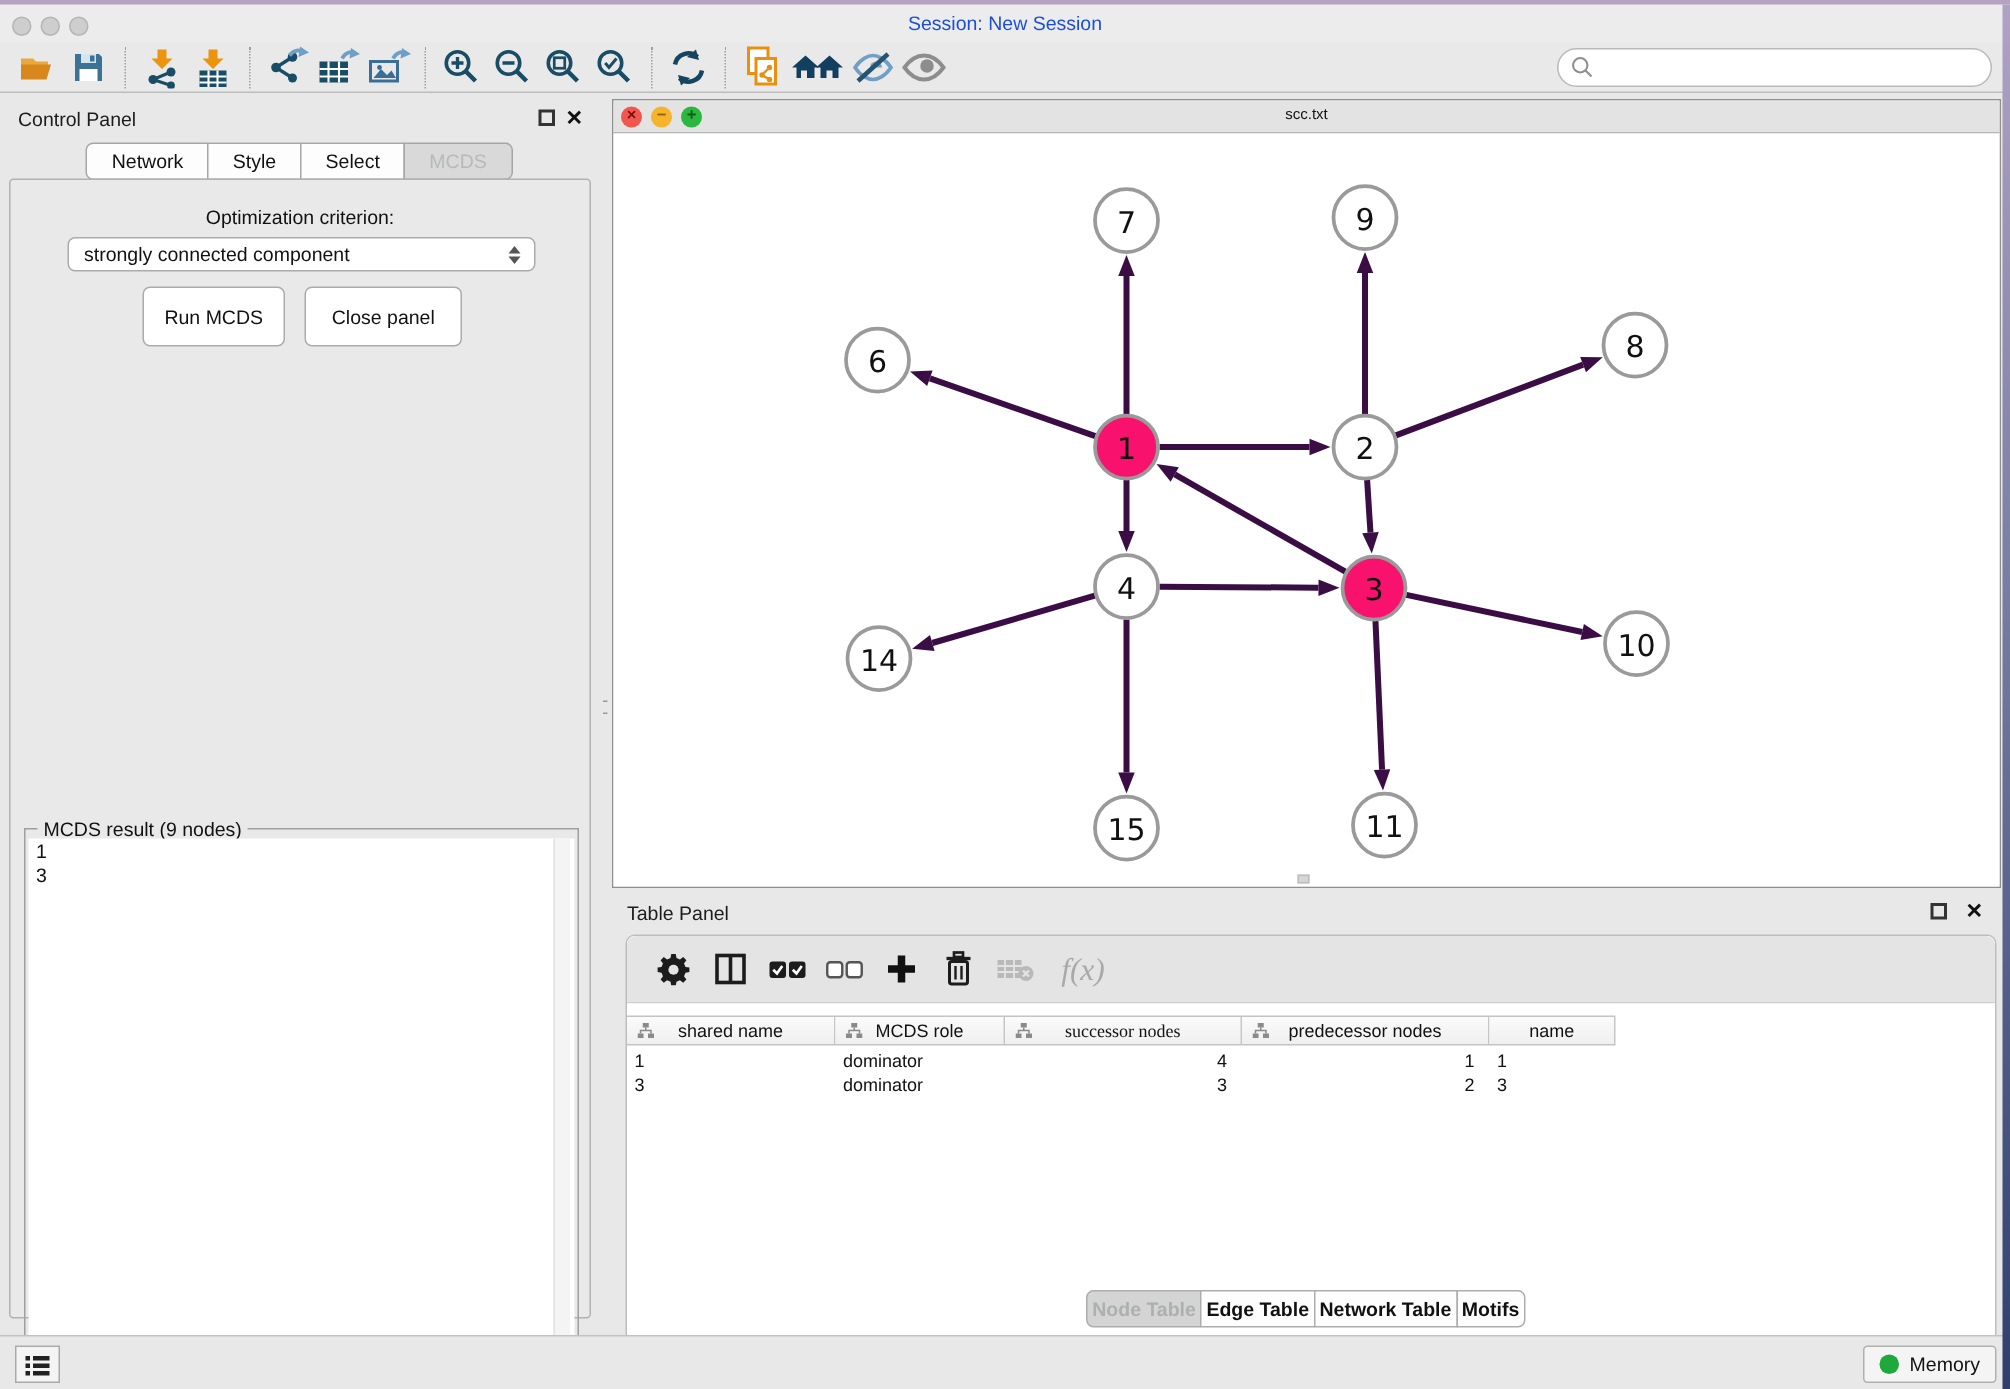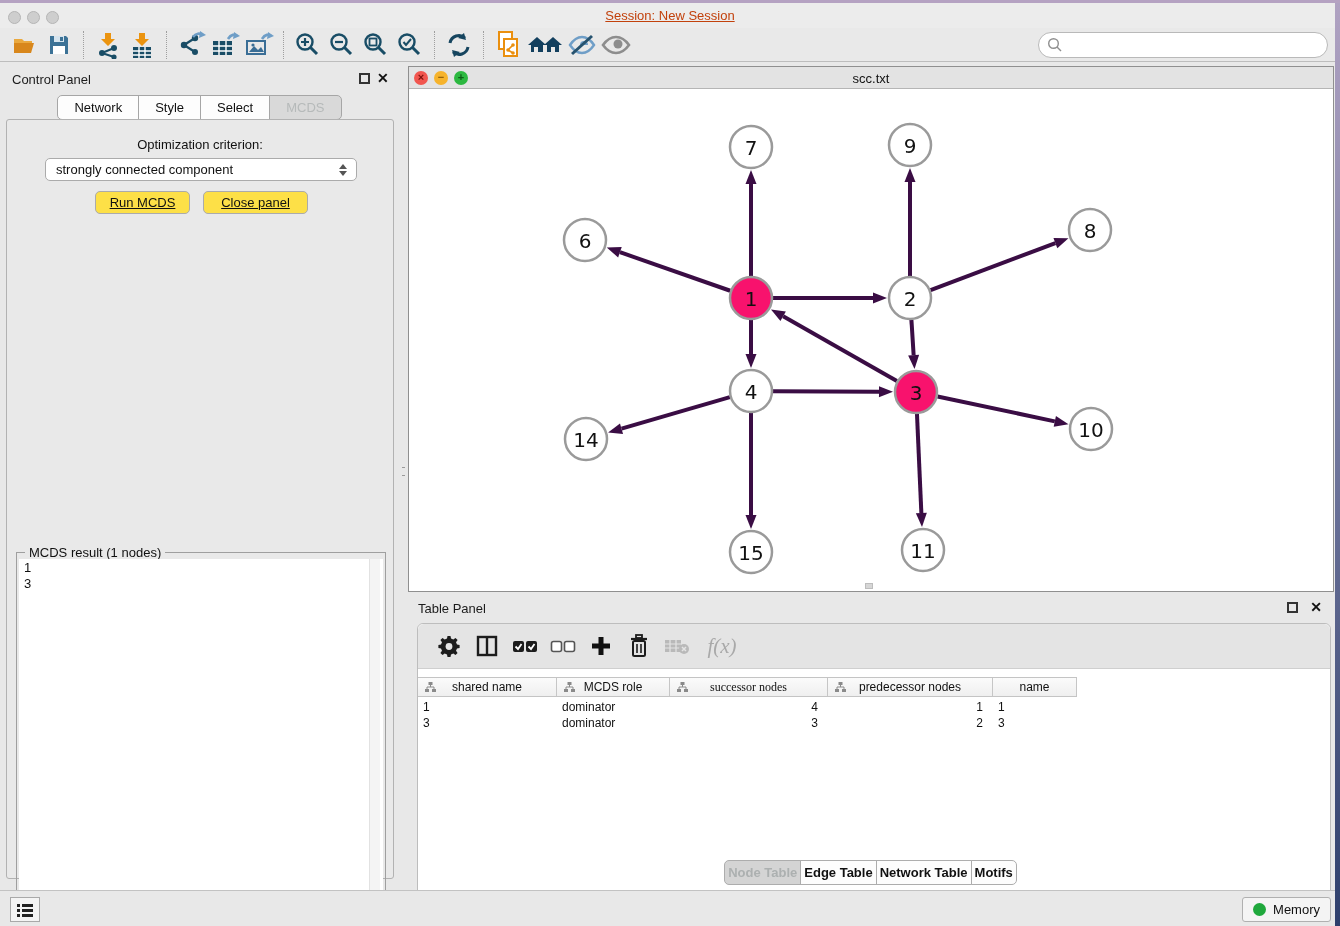--- a/index.html
+++ b/index.html
@@ -9,21 +9,21 @@
 
   .desktop-top { position:absolute; left:0; top:0; width:1340px; height:3px; background:#b5a2c2; z-index:50; }
   .desktop-right { position:absolute; right:0; top:3px; width:5px; height:923px;
     background:linear-gradient(#b0a2c2,#7b7fa4 40%,#2e3f6c); z-index:50; }
 
   
   .titlebar { position:absolute; left:0; top:3px; width:1340px; height:25px; background:#ececec; }
   .mac-dot { position:absolute; top:8px; width:13px; height:13px; border-radius:50%;
     background:#cecece; border:1px solid #b5b5b5; }
   .titlebar .title { position:absolute; left:0; right:0; top:5px; text-align:center;
-    font-size:13px; color:#c2410c;text-decoration:underline; }
+    font-size:13px; color:#1d4ed8; }
 
   
   .toolbar { position:absolute; left:0; top:28px; width:1340px; height:34px; background:#e9e9e9;
     border-bottom:1px solid #bdbdbd; display:flex; align-items:center; padding-left:8px; }
   .tbtn { width:34px; height:30px; display:flex; align-items:center; justify-content:center;
     background:transparent; border:none; flex:0 0 auto; }
   .tsep { width:1px; height:28px; border-left:1px dotted #9e9e9e; margin:0 7px; flex:0 0 auto; }
   .search { position:absolute; right:12px; top:4px; width:290px; height:26px; background:#fff;
     border:1px solid #b9b9b9; border-radius:13px; display:flex; align-items:center; padding-left:8px; }
   .search input { border:none; outline:none; flex:1; font-size:13px; background:transparent; height:20px; margin-left:5px; }
@@ -45,40 +45,40 @@
   .opt-label { position:absolute; left:0; width:100%; top:17px; text-align:center; font-size:13px; color:#111; }
   .dropdown { position:absolute; left:38px; top:38px; width:312px; height:23px; background:#fff;
     border:1px solid #ababab; border-radius:5px; font-size:13px; display:flex; align-items:center;
     padding-left:10px; color:#111; }
   .dd-stepper { position:absolute; right:7px; top:3px; width:12px; height:16px; display:flex;
     flex-direction:column; align-items:center; justify-content:center; }
   .dd-up { width:0; height:0; border-left:4px solid transparent; border-right:4px solid transparent;
     border-bottom:5px solid #555; margin-bottom:2px; }
   .dd-down { width:0; height:0; border-left:4px solid transparent; border-right:4px solid transparent;
     border-top:5px solid #555; }
-  .cp-btn { position:absolute; top:71px; height:23px; background:#fde047; border:1px solid #ababab;
-    border-radius:5px; font-size:13px; color:#111; font-family:"Liberation Sans",sans-serif;text-decoration:underline; }
+  .cp-btn { position:absolute; top:71px; height:40px; background:#ffffff; border:1px solid #ababab;
+    border-radius:5px; font-size:13px; color:#111; font-family:"Liberation Sans",sans-serif; }
   .groupbox { position:absolute; left:9px; top:432px; width:370px; height:370px; border:1px solid #9f9f9f; }
   .group-title { position:absolute; left:8px; top:-8px; background:#e9e9e9; padding:0 4px; font-size:13px; color:#111; }
   .result-area { position:absolute; left:2px; top:6px; width:364px; height:360px; background:#fff; overflow:hidden; }
   .result-line { font-size:13px; color:#111; padding:1px 0 0 5px; line-height:15px; }
   .result-scroll { position:absolute; right:3px; top:0; width:11px; height:100%; background:#f4f4f4; border-left:1px solid #e2e2e2; }
 
   
   .vdivider { position:absolute; left:400px; top:62px; width:8px; height:828px; background:#e8e8e8; }
   .vdiv-grip { position:absolute; left:2px; top:405px; width:3px; height:9px; border-top:1px solid #9a9a9a; border-bottom:1px solid #9a9a9a; }
 
   
   .net-window { position:absolute; left:408px; top:66px; width:926px; height:526px;
     border:1px solid #8f8f8f; background:#fff; }
   .net-titlebar { position:absolute; left:0; top:0; width:100%; height:22px; background:#e3e3e3;
     border-bottom:1px solid #b5b5b5; }
   .tl { position:absolute; top:4px; width:14px; height:14px; border-radius:50%; font-size:11px;
     font-weight:bold; text-align:center; line-height:13px; }
-  .net-title { position:absolute; left:0; right:0; top:4px; text-align:center; font-size:13px; color:#111; }
+  .net-title { position:absolute; left:0; right:0; top:4px; text-align:center; font-size:10px; color:#111; }
   .net-canvas { position:absolute; left:0; top:22px; width:924px; height:502px; background:#fff; }
   .net-grip { position:absolute; left:456px; bottom:2px; width:8px; height:6px; background:#d6d6d6; border:1px solid #bdbdbd; }
 
   
   .table-panel { position:absolute; left:408px; top:592px; width:926px; height:298px; background:#e8e8e8; }
   .tp-title { position:absolute; left:10px; top:9px; font-size:13px; color:#1c1c1c; }
   .tp-frame { position:absolute; left:9px; top:31px; width:914px; height:299px; background:#fff;
     border:1px solid #bdbdbd; border-radius:6px 6px 0 0; }
   .tp-toolbar { position:absolute; left:0; top:0; width:100%; height:45px; background:#e4e4e4;
     border-bottom:1px solid #cfcfcf; border-radius:6px 6px 0 0; display:flex; align-items:center; padding-left:16px; }
@@ -284,21 +284,21 @@
       <div class="dropdown">
         <span>strongly connected component</span>
         <span class="dd-stepper">
             <span class="dd-up"></span>
             <span class="dd-down"></span>
           </span>
       </div>
       <button class="cp-btn" style="left:88px; width:95px">Run MCDS</button>
       <button class="cp-btn" style="left:196px; width:105px">Close panel</button>
       <div class="groupbox">
-        <span class="group-title">MCDS result (1 nodes)</span>
+        <span class="group-title">MCDS result (9 nodes)</span>
         <div class="result-area">
           <div id="result-lines">
               <div class="result-line">1</div>
               <div class="result-line">3</div>
             </div>
           <div class="result-scroll"></div>
         </div>
       </div>
     </div>
   </div>

